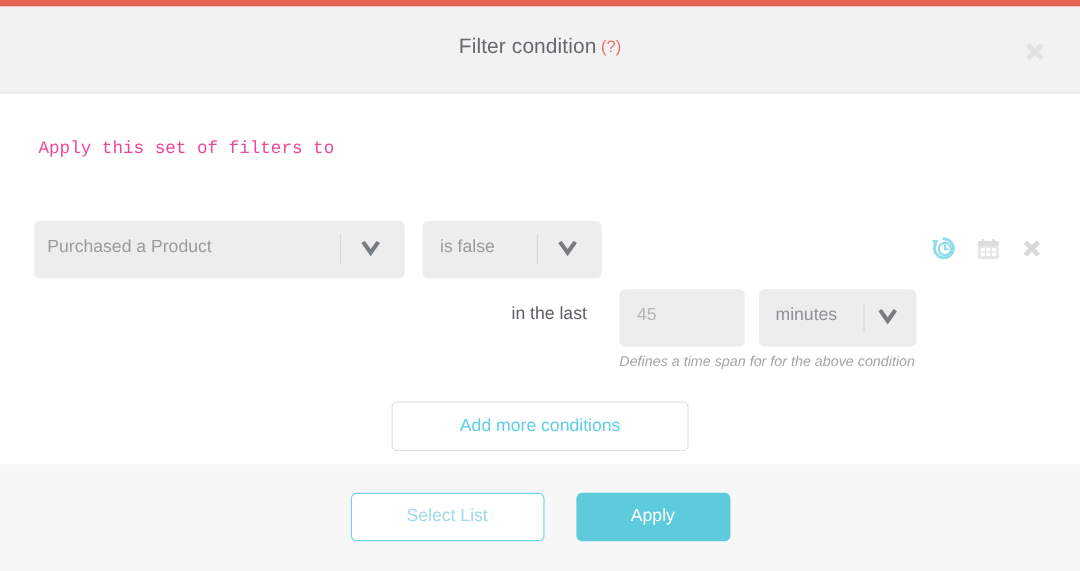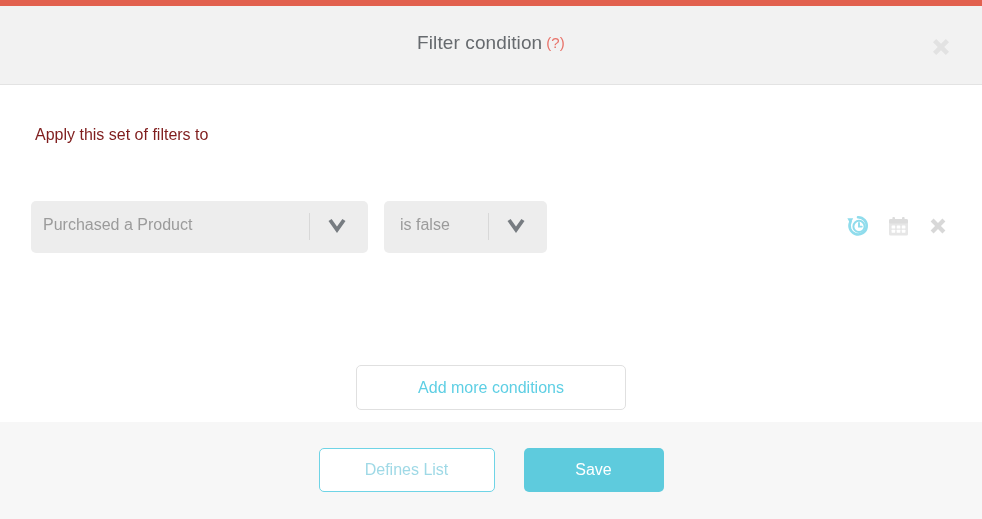--- a/index.html
+++ b/index.html
@@ -79,21 +79,22 @@
     top: 27px;
     left: 0;
     width: 982px;
     height: 50px;
   }
   .apply-label {
     position: absolute;
     left: 35px;
     top: 13px;
     font-size: 16px;
-    color: #7f1d1d;
+    color: #ec4899;
+    font-family: Liberation Mono, monospace;
   }
   .select-box {
     position: absolute;
     left: 262px;
     top: 0;
     width: 660px;
     height: 51px;
     background: #ebebeb;
     border-radius: 5px;
     box-sizing: border-box;
@@ -367,22 +368,38 @@
         </svg>
       </span>
       <span class="act-icon">
         <svg width="24" height="24" viewBox="0 0 26 26" aria-hidden="true">
           <path d="M5 8.2 L8.2 5 L13 9.8 L17.8 5 L21 8.2 L16.2 13 L21 17.8 L17.8 21 L13 16.2 L8.2 21 L5 17.8 L9.8 13 Z" fill="#d8d8d8"></path>
         </svg>
       </span>
     </div>
   </div>
 
+  <div class="time-row">
+    <div class="in-last-label">in the last</div>
+    <div class="field-grey num-field">
+      <span class="ph">45</span>
+    </div>
+    <div class="field-grey unit-field">
+      <span class="val">minutes</span>
+      <span class="select-divider"></span>
+      <span class="chev">
+        <svg width="22" height="15" viewBox="0 0 22 15" aria-hidden="true">
+          <path d="M2.5 2 L5.6 0 L11 7.4 L16.4 0 L19.5 2 L11 14 Z" fill="#777c81"></path>
+        </svg>
+      </span>
+    </div>
+    <div class="help-text">Defines a time span for for the above condition</div>
+  </div>
 
   <button class="add-more">Add more conditions</button>
 </div>
 
 <div class="modal-footer">
   <div class="footer-btns">
-    <button class="btn-outline">Defines List</button>
-    <button class="btn-primary">Save</button>
+    <button class="btn-outline">Select List</button>
+    <button class="btn-primary">Apply</button>
   </div>
 </div>
 
 </body></html>

